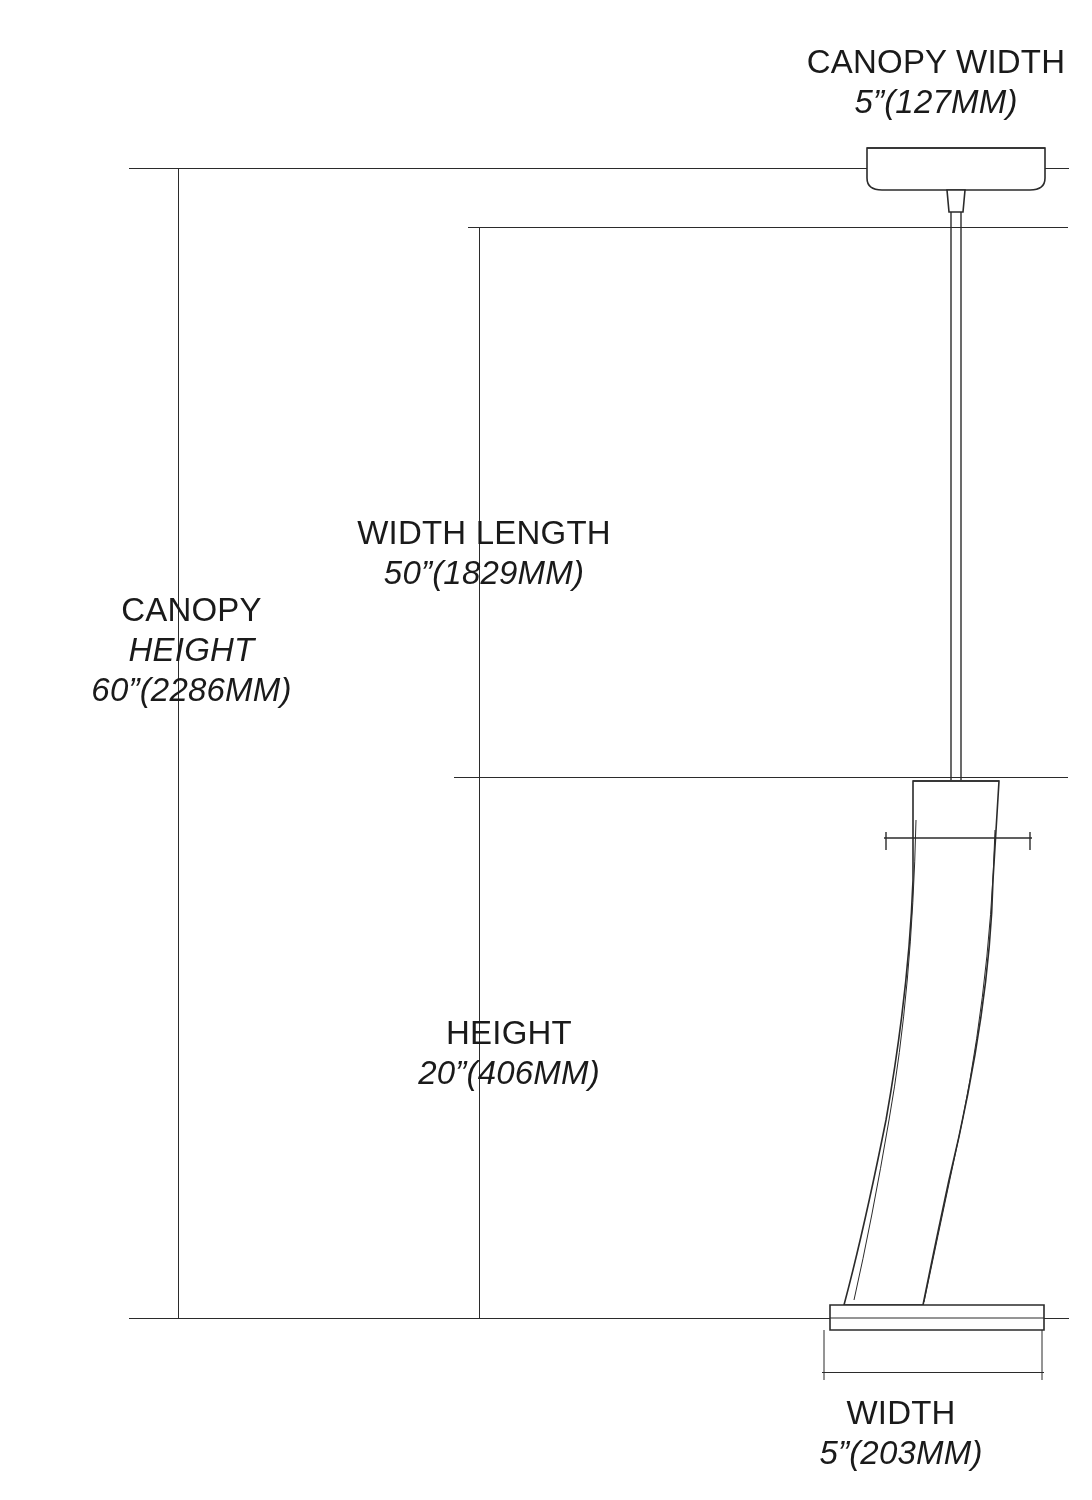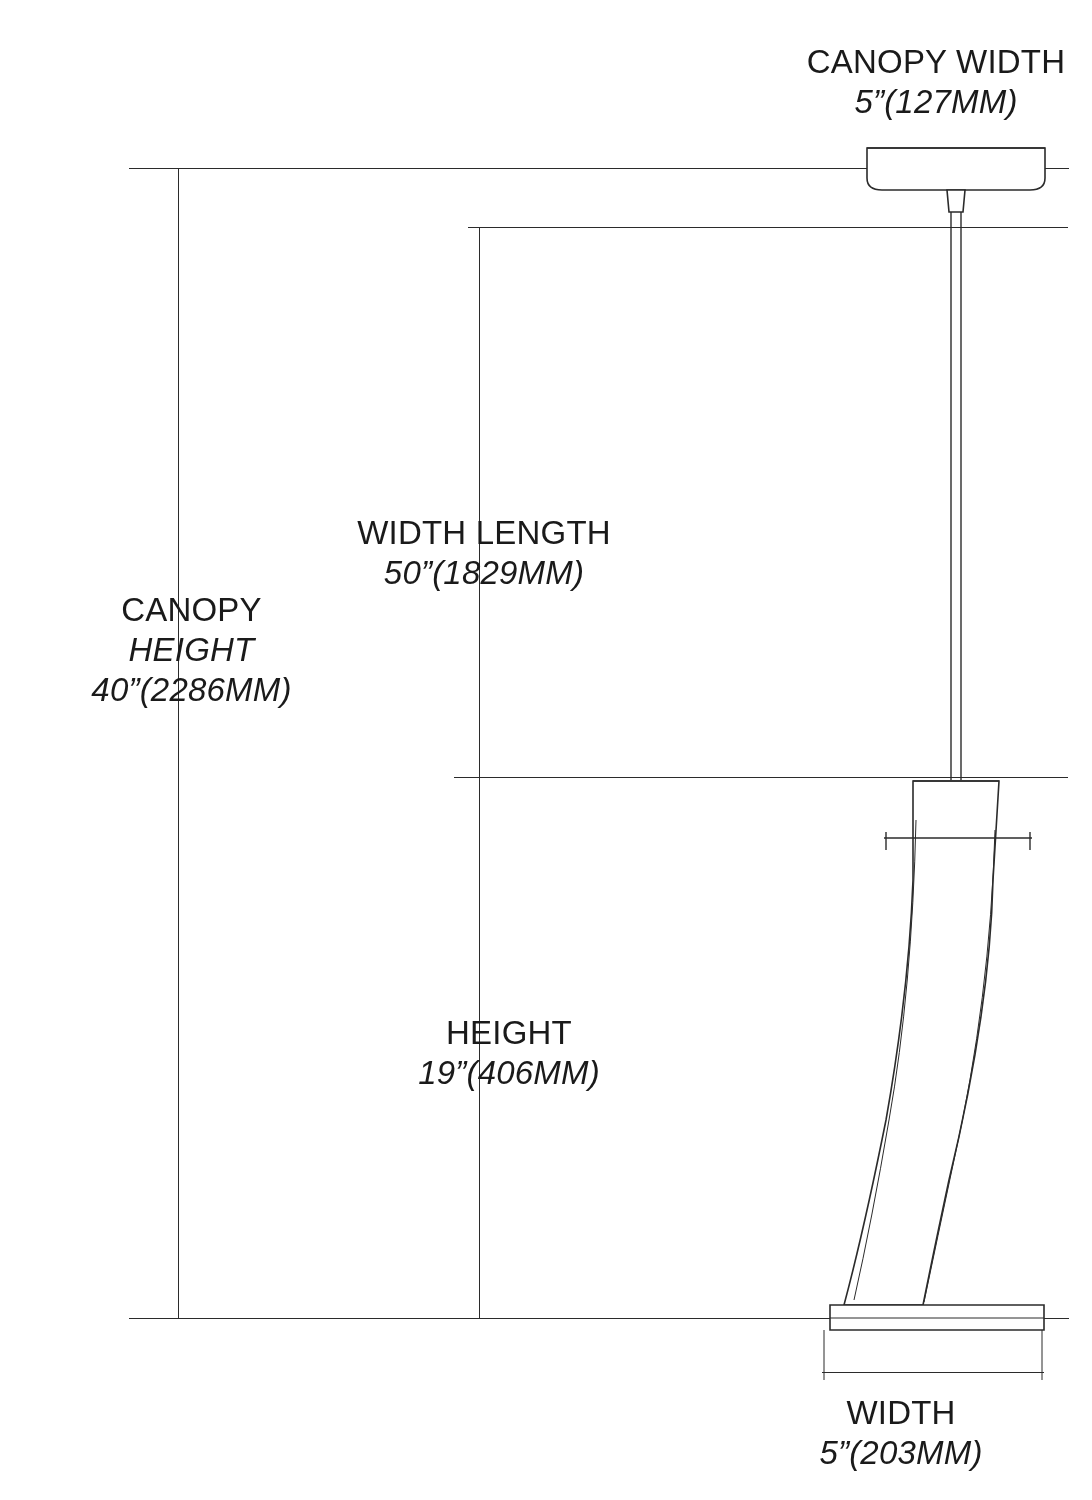--- a/index.html
+++ b/index.html
@@ -103,26 +103,26 @@
   </div>
 
   <div class="label" style="left:245px; top:513px; width:390px;">
     <span>WIDTH LENGTH</span>
     <span class="l2">50”(1829MM)</span>
   </div>
 
   <div class="label" style="left:10px; top:590px; width:275px;">
     <span>CANOPY</span>
     <span class="l2">HEIGHT</span>
-    <span class="l2">40”(2286MM)</span>
+    <span class="l2">60”(2286MM)</span>
   </div>
 
   <div class="label" style="left:295px; top:1013px; width:340px;">
     <span>HEIGHT</span>
-    <span class="l2">19”(406MM)</span>
+    <span class="l2">20”(406MM)</span>
   </div>
 
   <div class="label" style="left:687px; top:1393px; width:340px;">
     <span>WIDTH</span>
     <span class="l2">5”(203MM)</span>
   </div>
 
 </div>
 
 </body></html>

